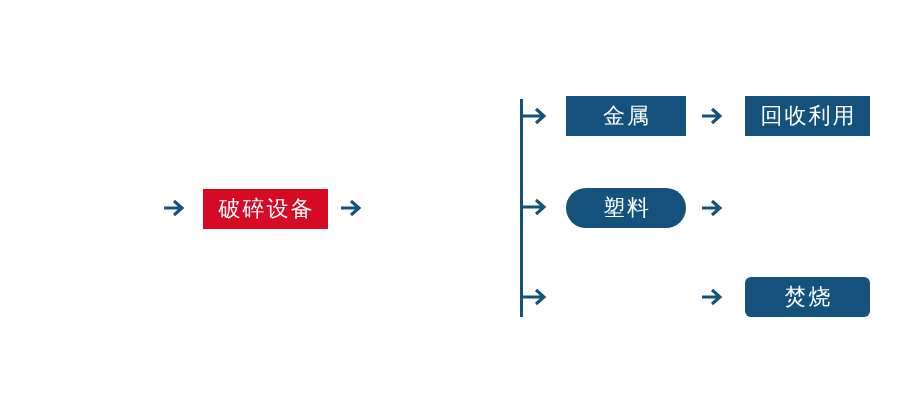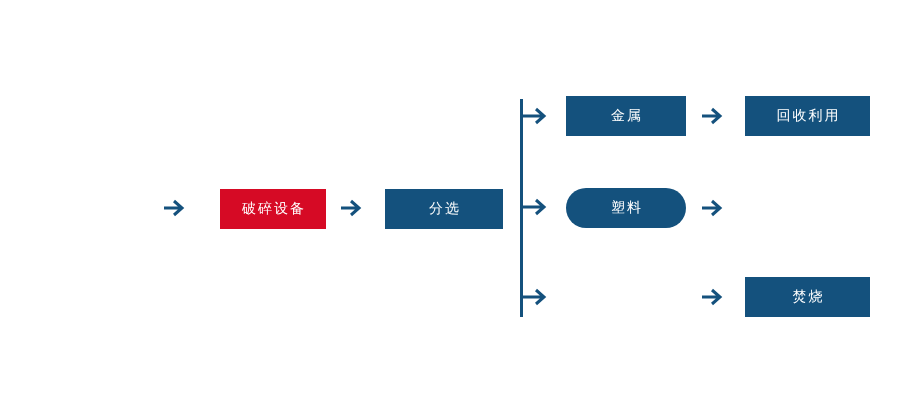--- a/index.html
+++ b/index.html
@@ -20,21 +20,21 @@
     height:411px;
     background:var(--bg);
   }
   .node{
     position:absolute;
     height:40px;
     display:flex;
     align-items:center;
     justify-content:center;
     color:var(--text);
-    font-size:14px;
+    font-size:22px;
     letter-spacing:2px;
     white-space:nowrap;
     text-indent:2px; 
   }
   .node.blue{background:var(--blue);}
   .node.red{background:var(--red);}
   .arrow{
     position:absolute;
     color:var(--blue);
   }
@@ -50,27 +50,26 @@
 </head>
 <body>
 
 <div class="canvas">
 
 
   <svg class="arrow" style="left:163px;top:198px;" width="26" height="20" viewBox="0 0 26 20" aria-hidden="true">
     <path d="M1 10 H19 M11 3 l8 7 l-8 7" fill="none" stroke="currentColor" stroke-width="3"></path>
   </svg>
 
-  <div class="node red" style="left:220px;top:189px;width:106px;">破碎设备</div>
+  <div class="node red" style="left:203px;top:189px;width:125px;">破碎设备</div>
 
   <svg class="arrow" style="left:340px;top:198px;" width="26" height="20" viewBox="0 0 26 20" aria-hidden="true">
     <path d="M1 10 H19 M11 3 l8 7 l-8 7" fill="none" stroke="currentColor" stroke-width="3"></path>
   </svg>
 
-  <div class="node blue" style="left:385px;top:189px;width:118px;">分选</div>
 
   <div class="vline"></div>
 
   <svg class="arrow" style="left:521px;top:106px;" width="30" height="20" viewBox="0 0 30 20" aria-hidden="true">
     <path d="M0 10 H23 M15 3 l8 7 l-8 7" fill="none" stroke="currentColor" stroke-width="3"></path>
   </svg>
   <svg class="arrow" style="left:521px;top:197px;" width="30" height="20" viewBox="0 0 30 20" aria-hidden="true">
     <path d="M0 10 H23 M15 3 l8 7 l-8 7" fill="none" stroke="currentColor" stroke-width="3"></path>
   </svg>
   <svg class="arrow" style="left:521px;top:287px;" width="30" height="20" viewBox="0 0 30 20" aria-hidden="true">
@@ -84,15 +83,15 @@
   <div class="node blue" style="left:745px;top:96px;width:125px;font-family:Liberation Mono, monospace;">回收利用</div>
 
   <div class="node blue" style="left:566px;top:188px;width:120px;border-radius:20px;">塑料</div>
   <svg class="arrow" style="left:701px;top:198px;" width="26" height="20" viewBox="0 0 26 20" aria-hidden="true">
     <path d="M1 10 H19 M11 3 l8 7 l-8 7" fill="none" stroke="currentColor" stroke-width="3"></path>
   </svg>
 
   <svg class="arrow" style="left:701px;top:287px;" width="26" height="20" viewBox="0 0 26 20" aria-hidden="true">
     <path d="M1 10 H19 M11 3 l8 7 l-8 7" fill="none" stroke="currentColor" stroke-width="3"></path>
   </svg>
-  <div class="node blue" style="left:745px;top:277px;width:125px;">焚烧</div>
+  <div class="node blue" style="left:745px;top:277px;width:125px;border-radius:6px;">焚烧</div>
 
 </div>
 
 </body></html>

